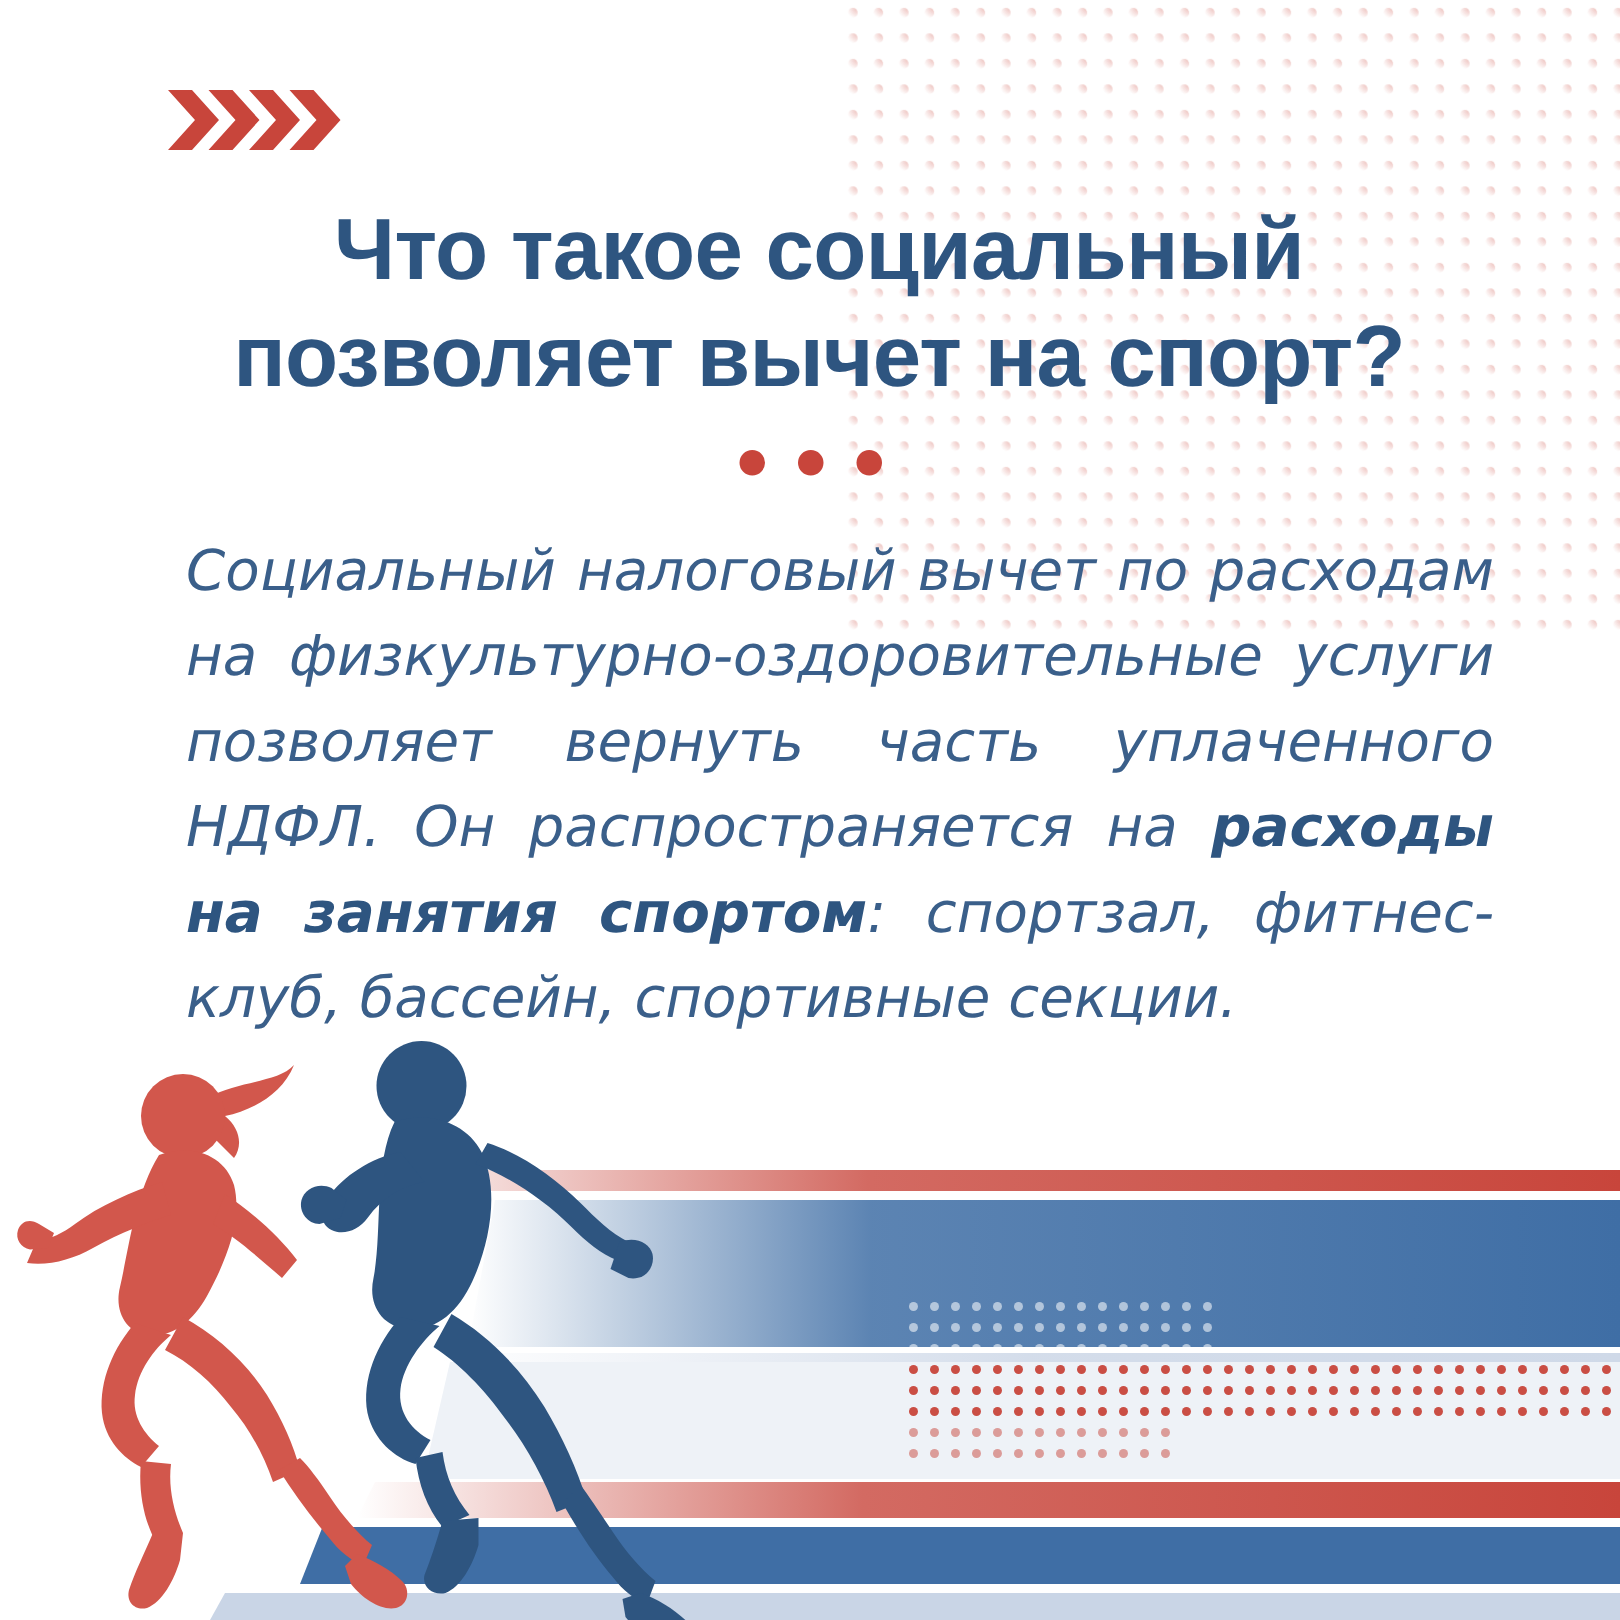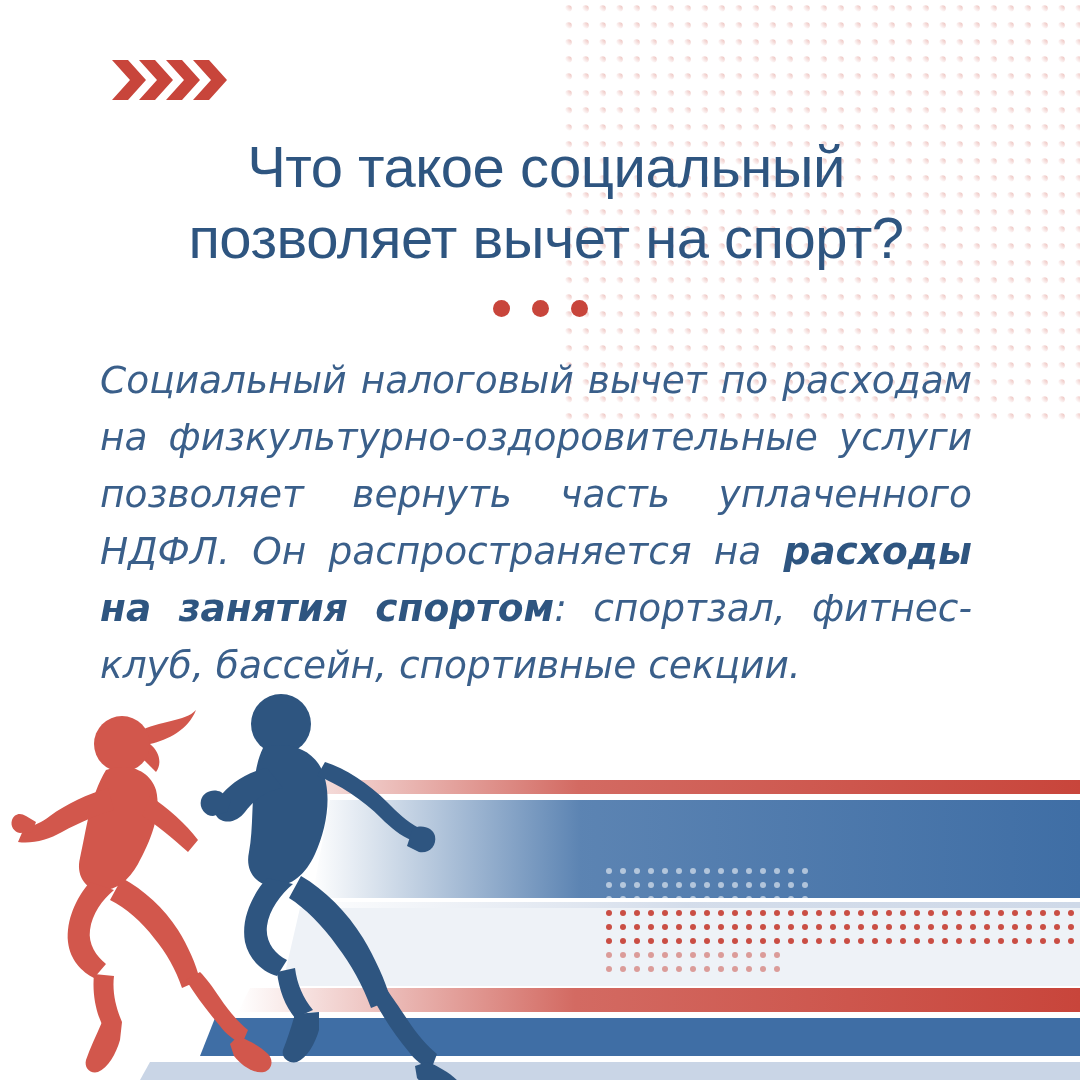--- a/index.html
+++ b/index.html
@@ -41,21 +41,21 @@
   
   .title {
     position: absolute;
     left: 96px;
     top: 132px;
     width: 900px;
     text-align: center;
     color: #2e5580;
     font-size: 58px;
     line-height: 1.22;
-    font-weight: normal;
+    font-weight: bold;
     letter-spacing: -0.5px;
   }
 
   
   .dots-divider {
     position: absolute;
     left: 0;
     top: 300px;
     width: 1080px;
     display: flex;
@@ -66,21 +66,21 @@
     display: block;
     width: 17px;
     height: 17px;
     border-radius: 50%;
     background: #c8453b;
   }
 
   
   .body-text {
     position: absolute;
-    left: 100px;
+    left: 124px;
     top: 352px;
     width: 872px;
     color: #3a5f8a;
     font-size: 37.5px;
     line-height: 1.52;
     font-style: italic;
     text-align: justify;
     font-family: "DejaVu Sans", sans-serif;
   }
   .body-text b {

